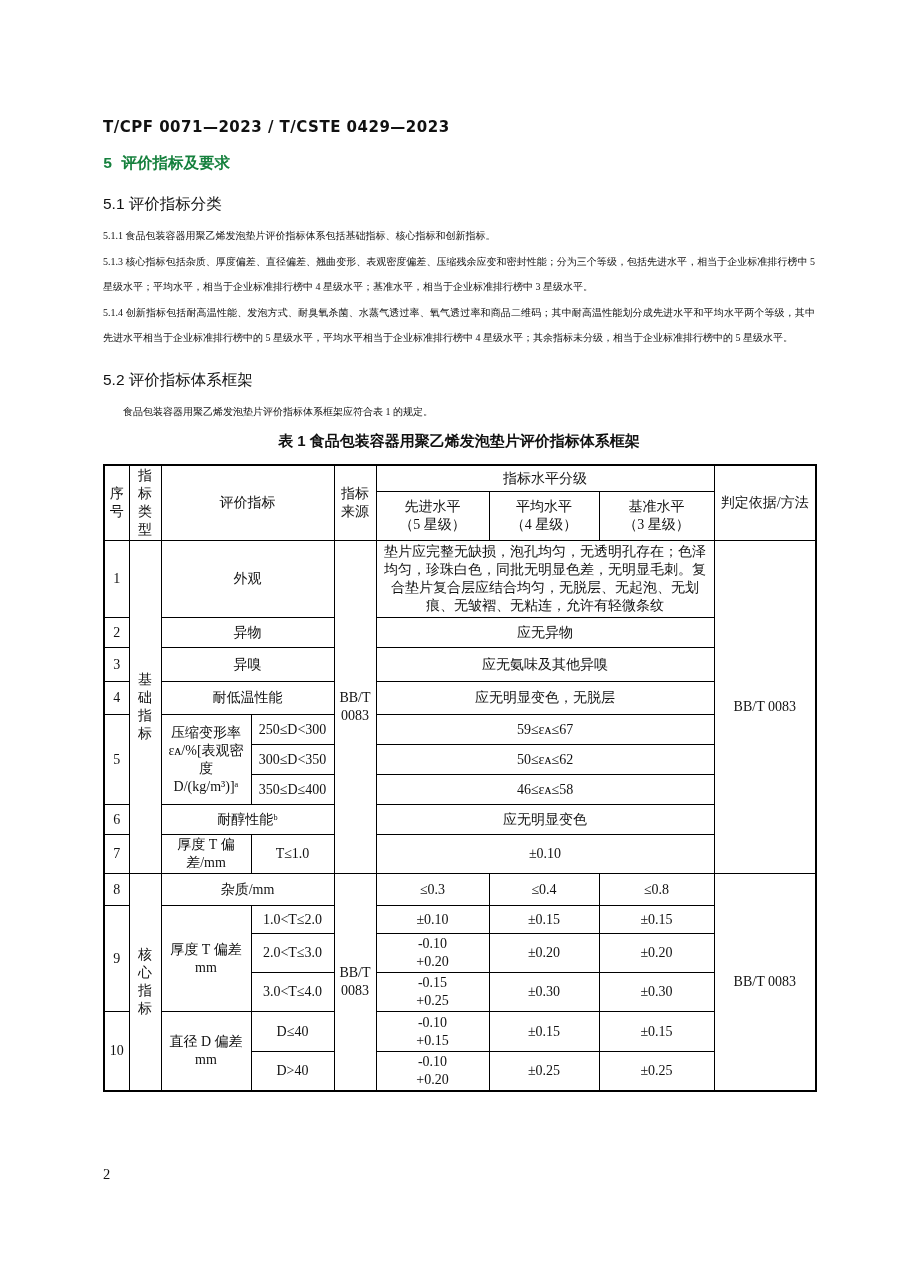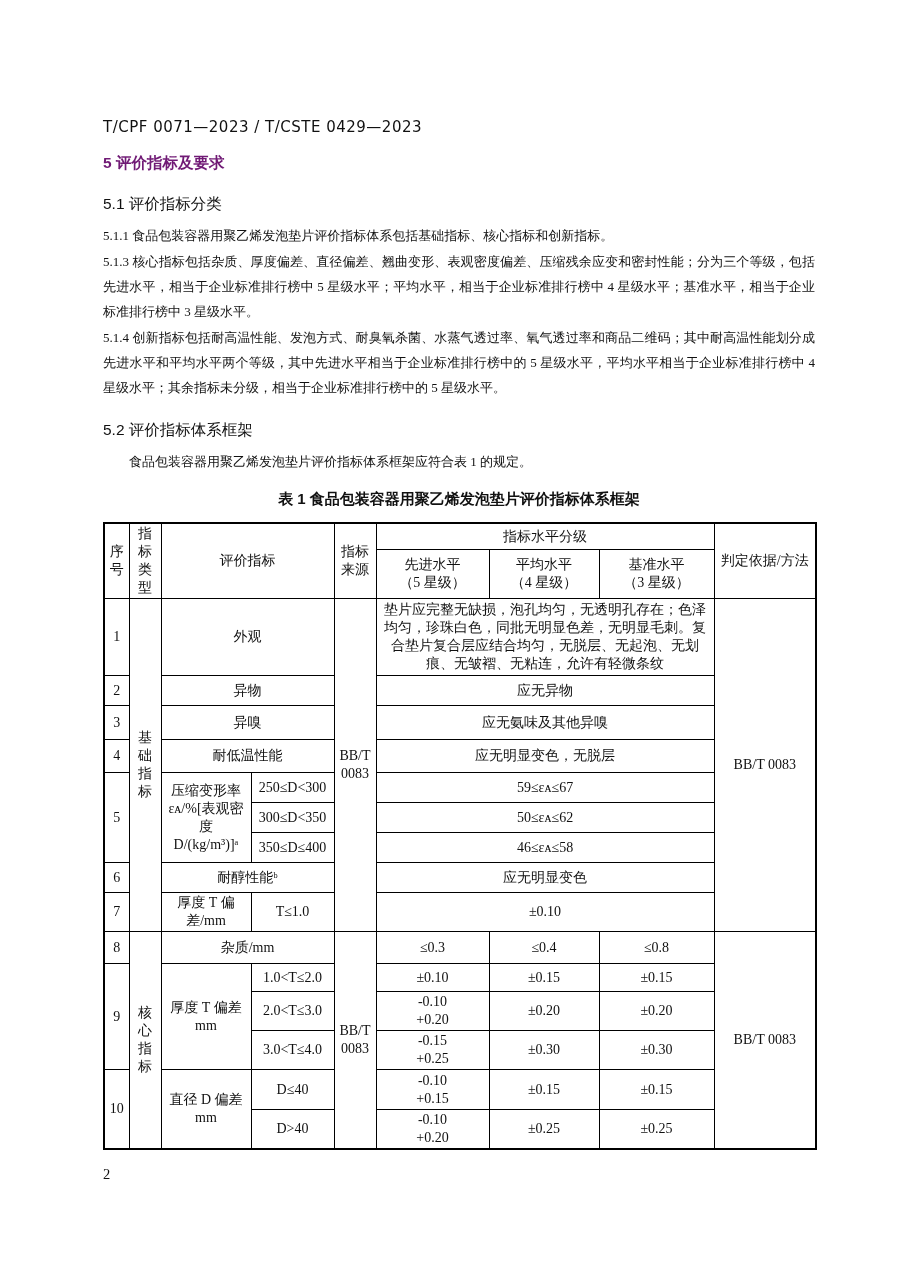--- a/index.html
+++ b/index.html
@@ -6,39 +6,39 @@
   html,body { background:#ffffff; }
   .page {
     position:relative; width:900px; height:1274px; background:#ffffff;
     font-family:"Liberation Serif", serif; color:#111;
     overflow:hidden;
   }
   .content { position:absolute; left:103px; top:118px; width:712px; }
 
   .doc-code {
     font-family:"DejaVu Sans", "Liberation Sans", sans-serif;
-    font-size:15px; font-weight:normal; letter-spacing:0.5px; color:#111;
+    font-size:15px; font-weight:bold; letter-spacing:0.5px; color:#111;
   }
   .h-main {
-    margin-top:17px; font-family:Liberation Sans, sans-serif;
-    font-size:15.5px; font-weight:bold; color:#701a75;
+    margin-top:17px; font-family:Liberation Mono, monospace;
+    font-size:15.5px; font-weight:bold; color:#15803d;
   }
   .h-sub {
     margin-top:20px; font-family:"Liberation Sans", sans-serif;
     font-size:15.5px; font-weight:normal; color:#111;
   }
   .para {
-    margin-top:8px; font-size:13px; line-height:25px;
+    margin-top:8px; font-size:10px; line-height:25px;
     text-align:justify; color:#111;
   }
   .para.tight { margin-top:1px; }
   .para.indent { text-indent:2em; }
 
   .tbl-caption {
-    margin-top:16px; text-align:center;
+    margin-top:8px; text-align:center;
     font-family:"Liberation Sans", sans-serif;
     font-size:15px; font-weight:bold; color:#111;
   }
 
   table.t1 {
     margin-top:13px; width:712px; table-layout:fixed;
     border-collapse:collapse; border:2px solid #000;
   }
   table.t1 td {
     border:1px solid #000; text-align:center; vertical-align:middle;

